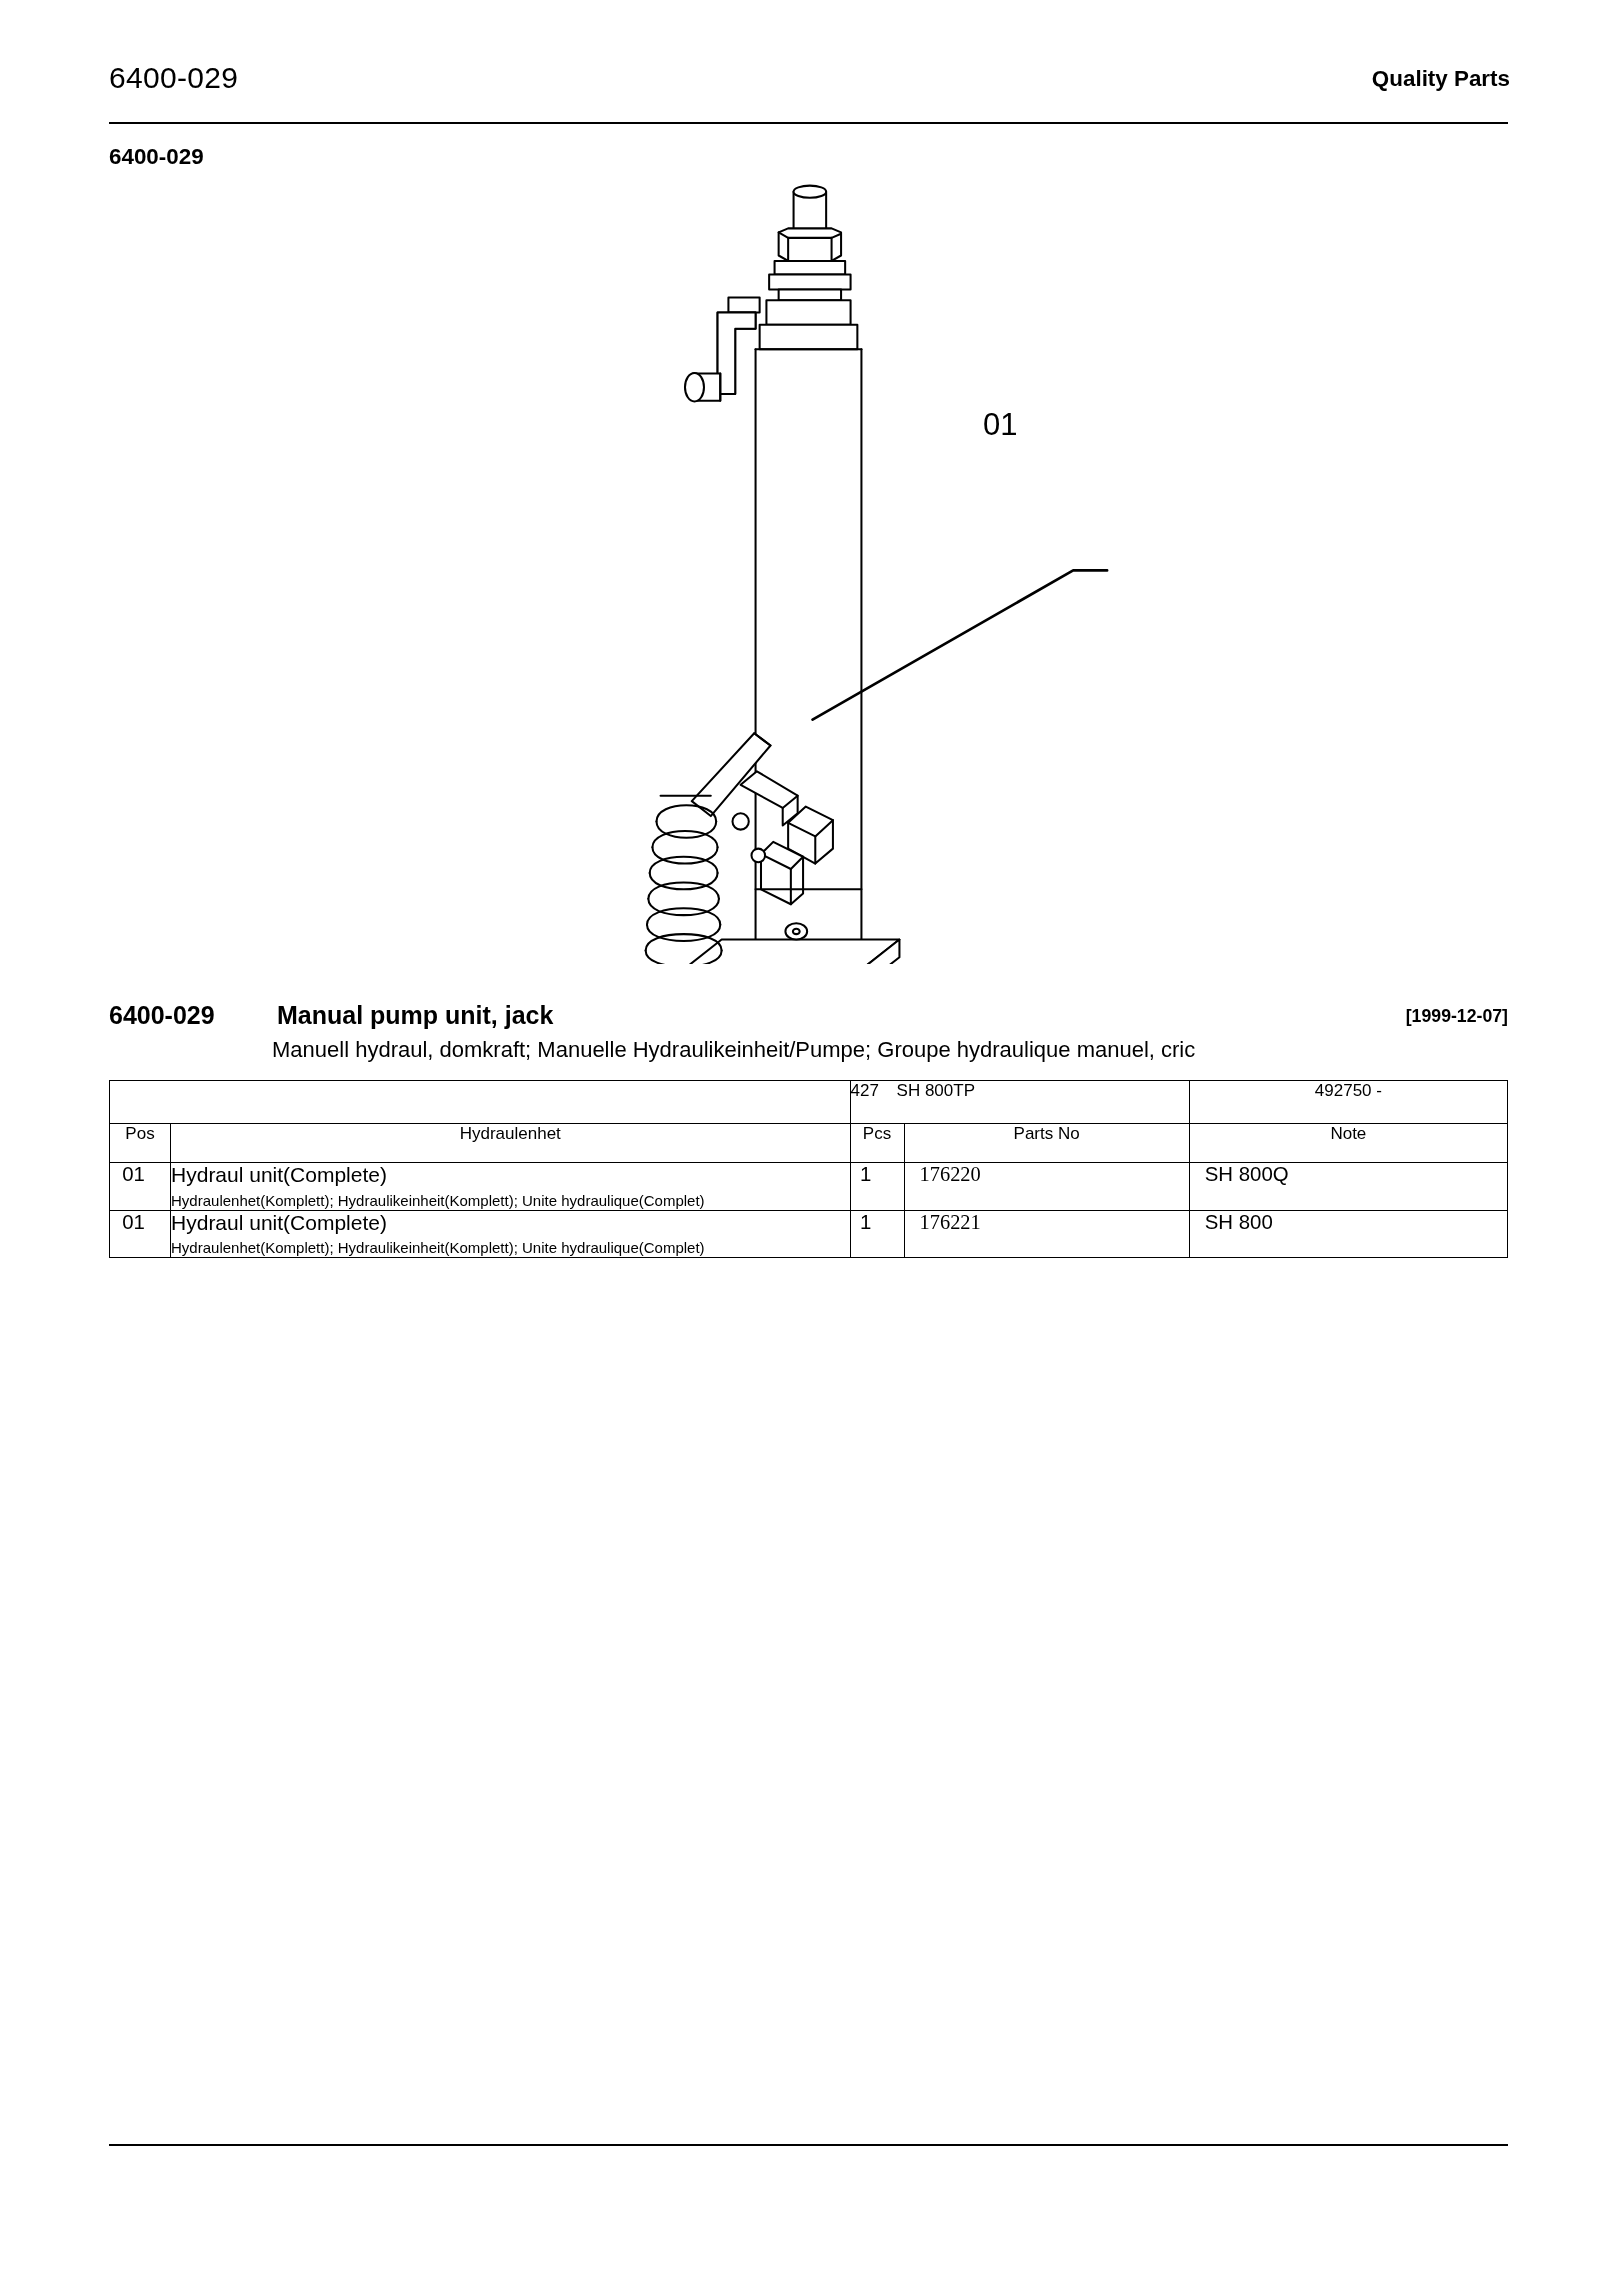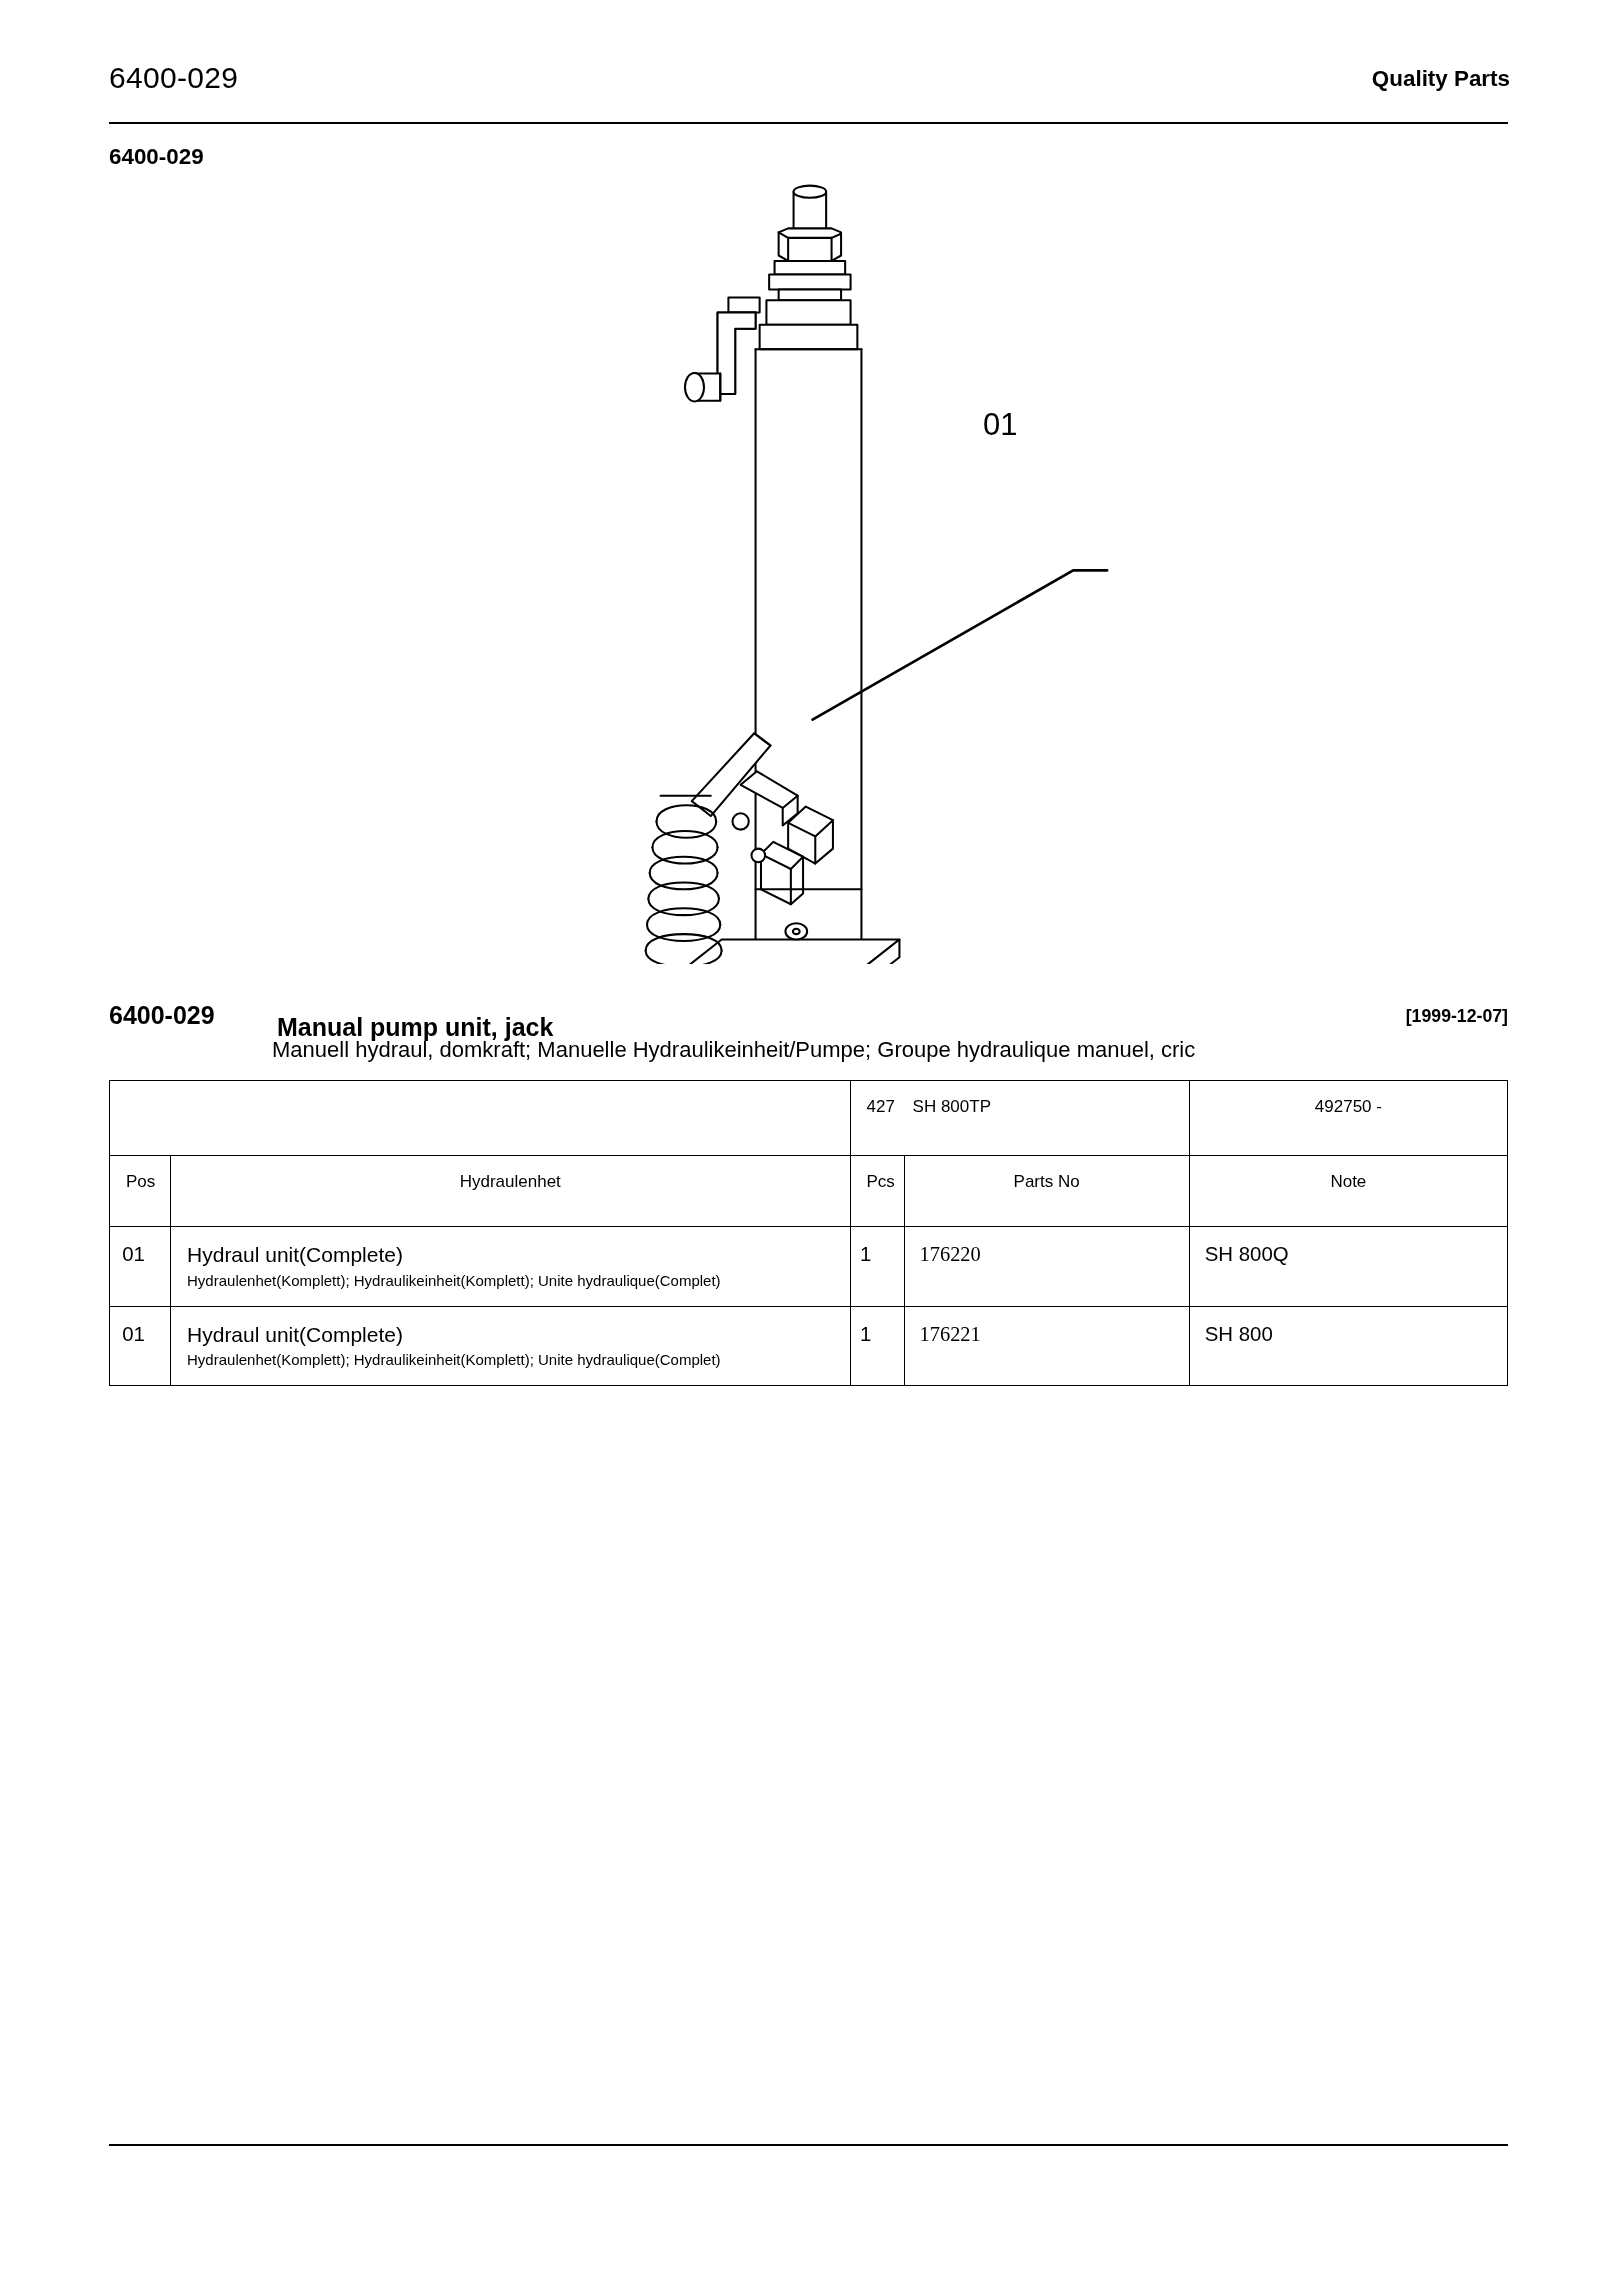--- a/index.html
+++ b/index.html
@@ -92,21 +92,21 @@
   .title-code {
     position: absolute;
     left: 0;
     top: 0;
     font-size: 25px;
     font-weight: bold;
   }
   .title-main {
     position: absolute;
     left: 168px;
-    top: 12px;
+    top: 0;
     font-size: 25px;
     font-weight: bold;
   }
   .title-date {
     position: absolute;
     right: 0;
     top: 5.4px;
     font-size: 17.7px;
     font-weight: bold;
   }
@@ -125,21 +125,21 @@
     width: 1399px;
   }
   table.parts {
     border-collapse: collapse;
     width: 1399px;
     table-layout: fixed;
   }
   table.parts td {
     border: 1.4px solid #000;
     vertical-align: top;
-    padding: 16px;
+    padding: 0;
   }
   .c-pos   { width: 61px;  }
   .c-desc  { width: 679px;}
   .c-pcs   { width: 54px;  }
   .c-part  { width: 285px; }
   .c-note  { width: 318px; }
 
   
   .modelrow td { height: 42px; border-top: 1.4px solid #000; }
   .modelrow .blank-left { border-right: 1.4px solid #000; border-left: 1.4px solid #000;}

